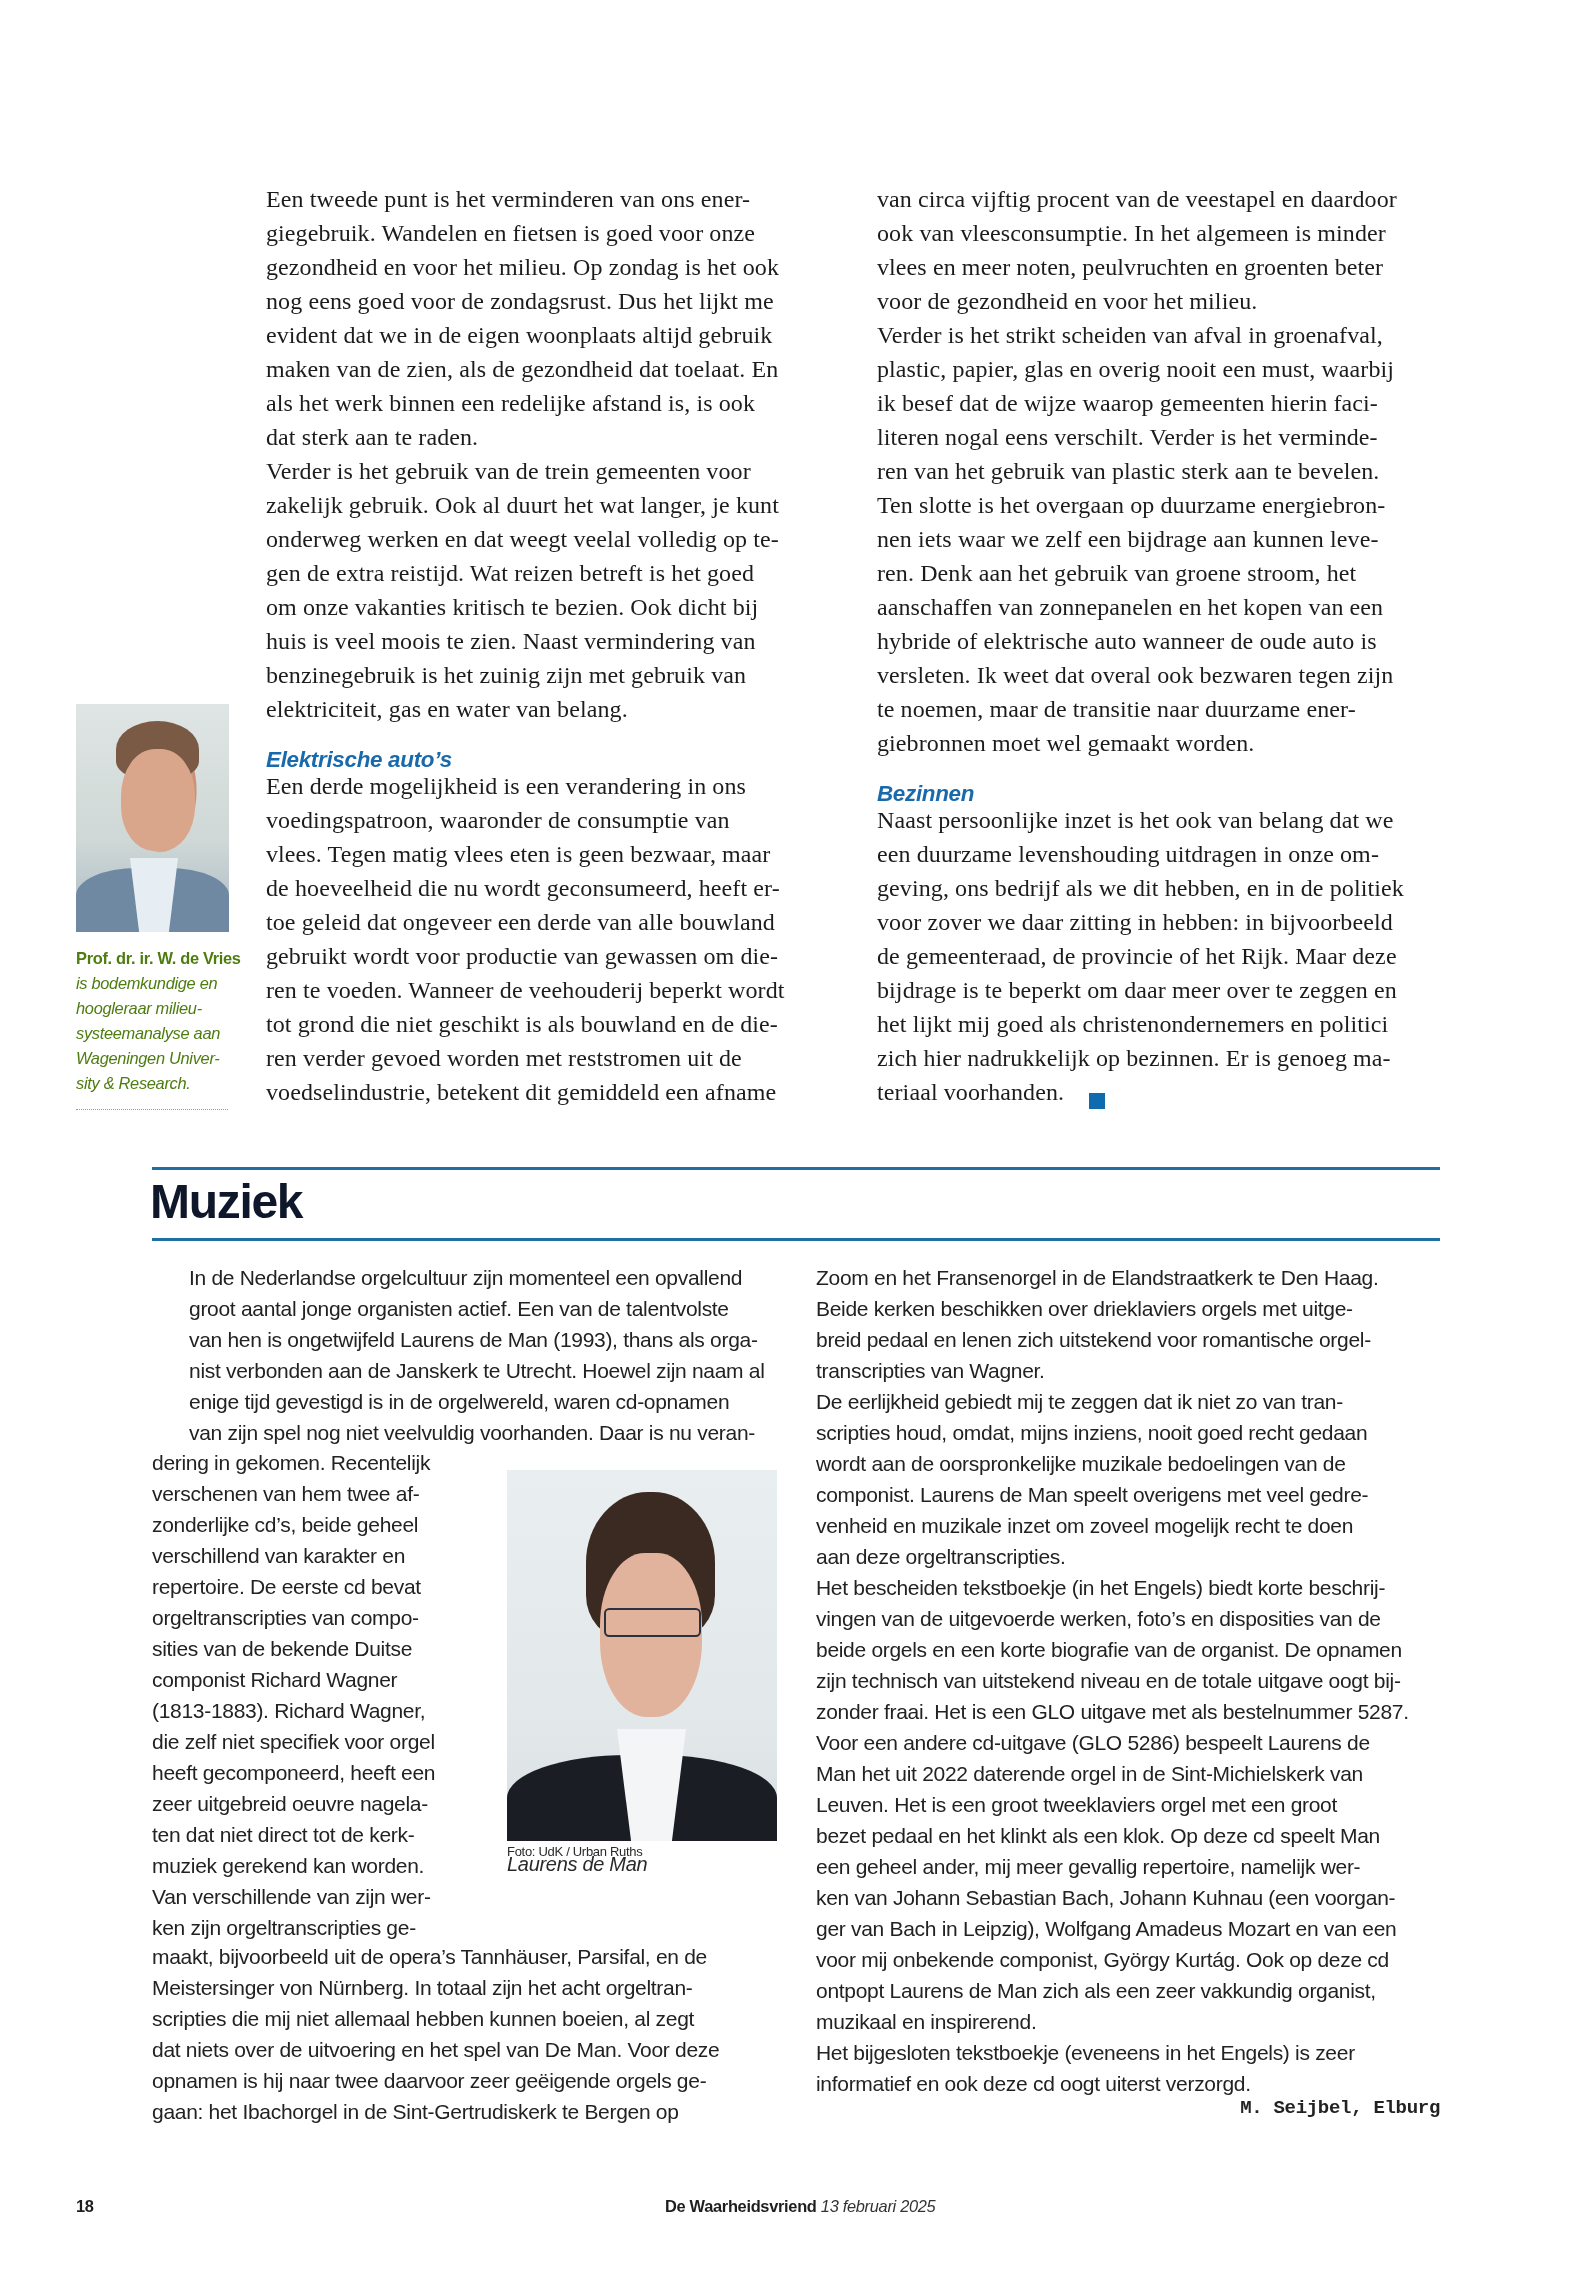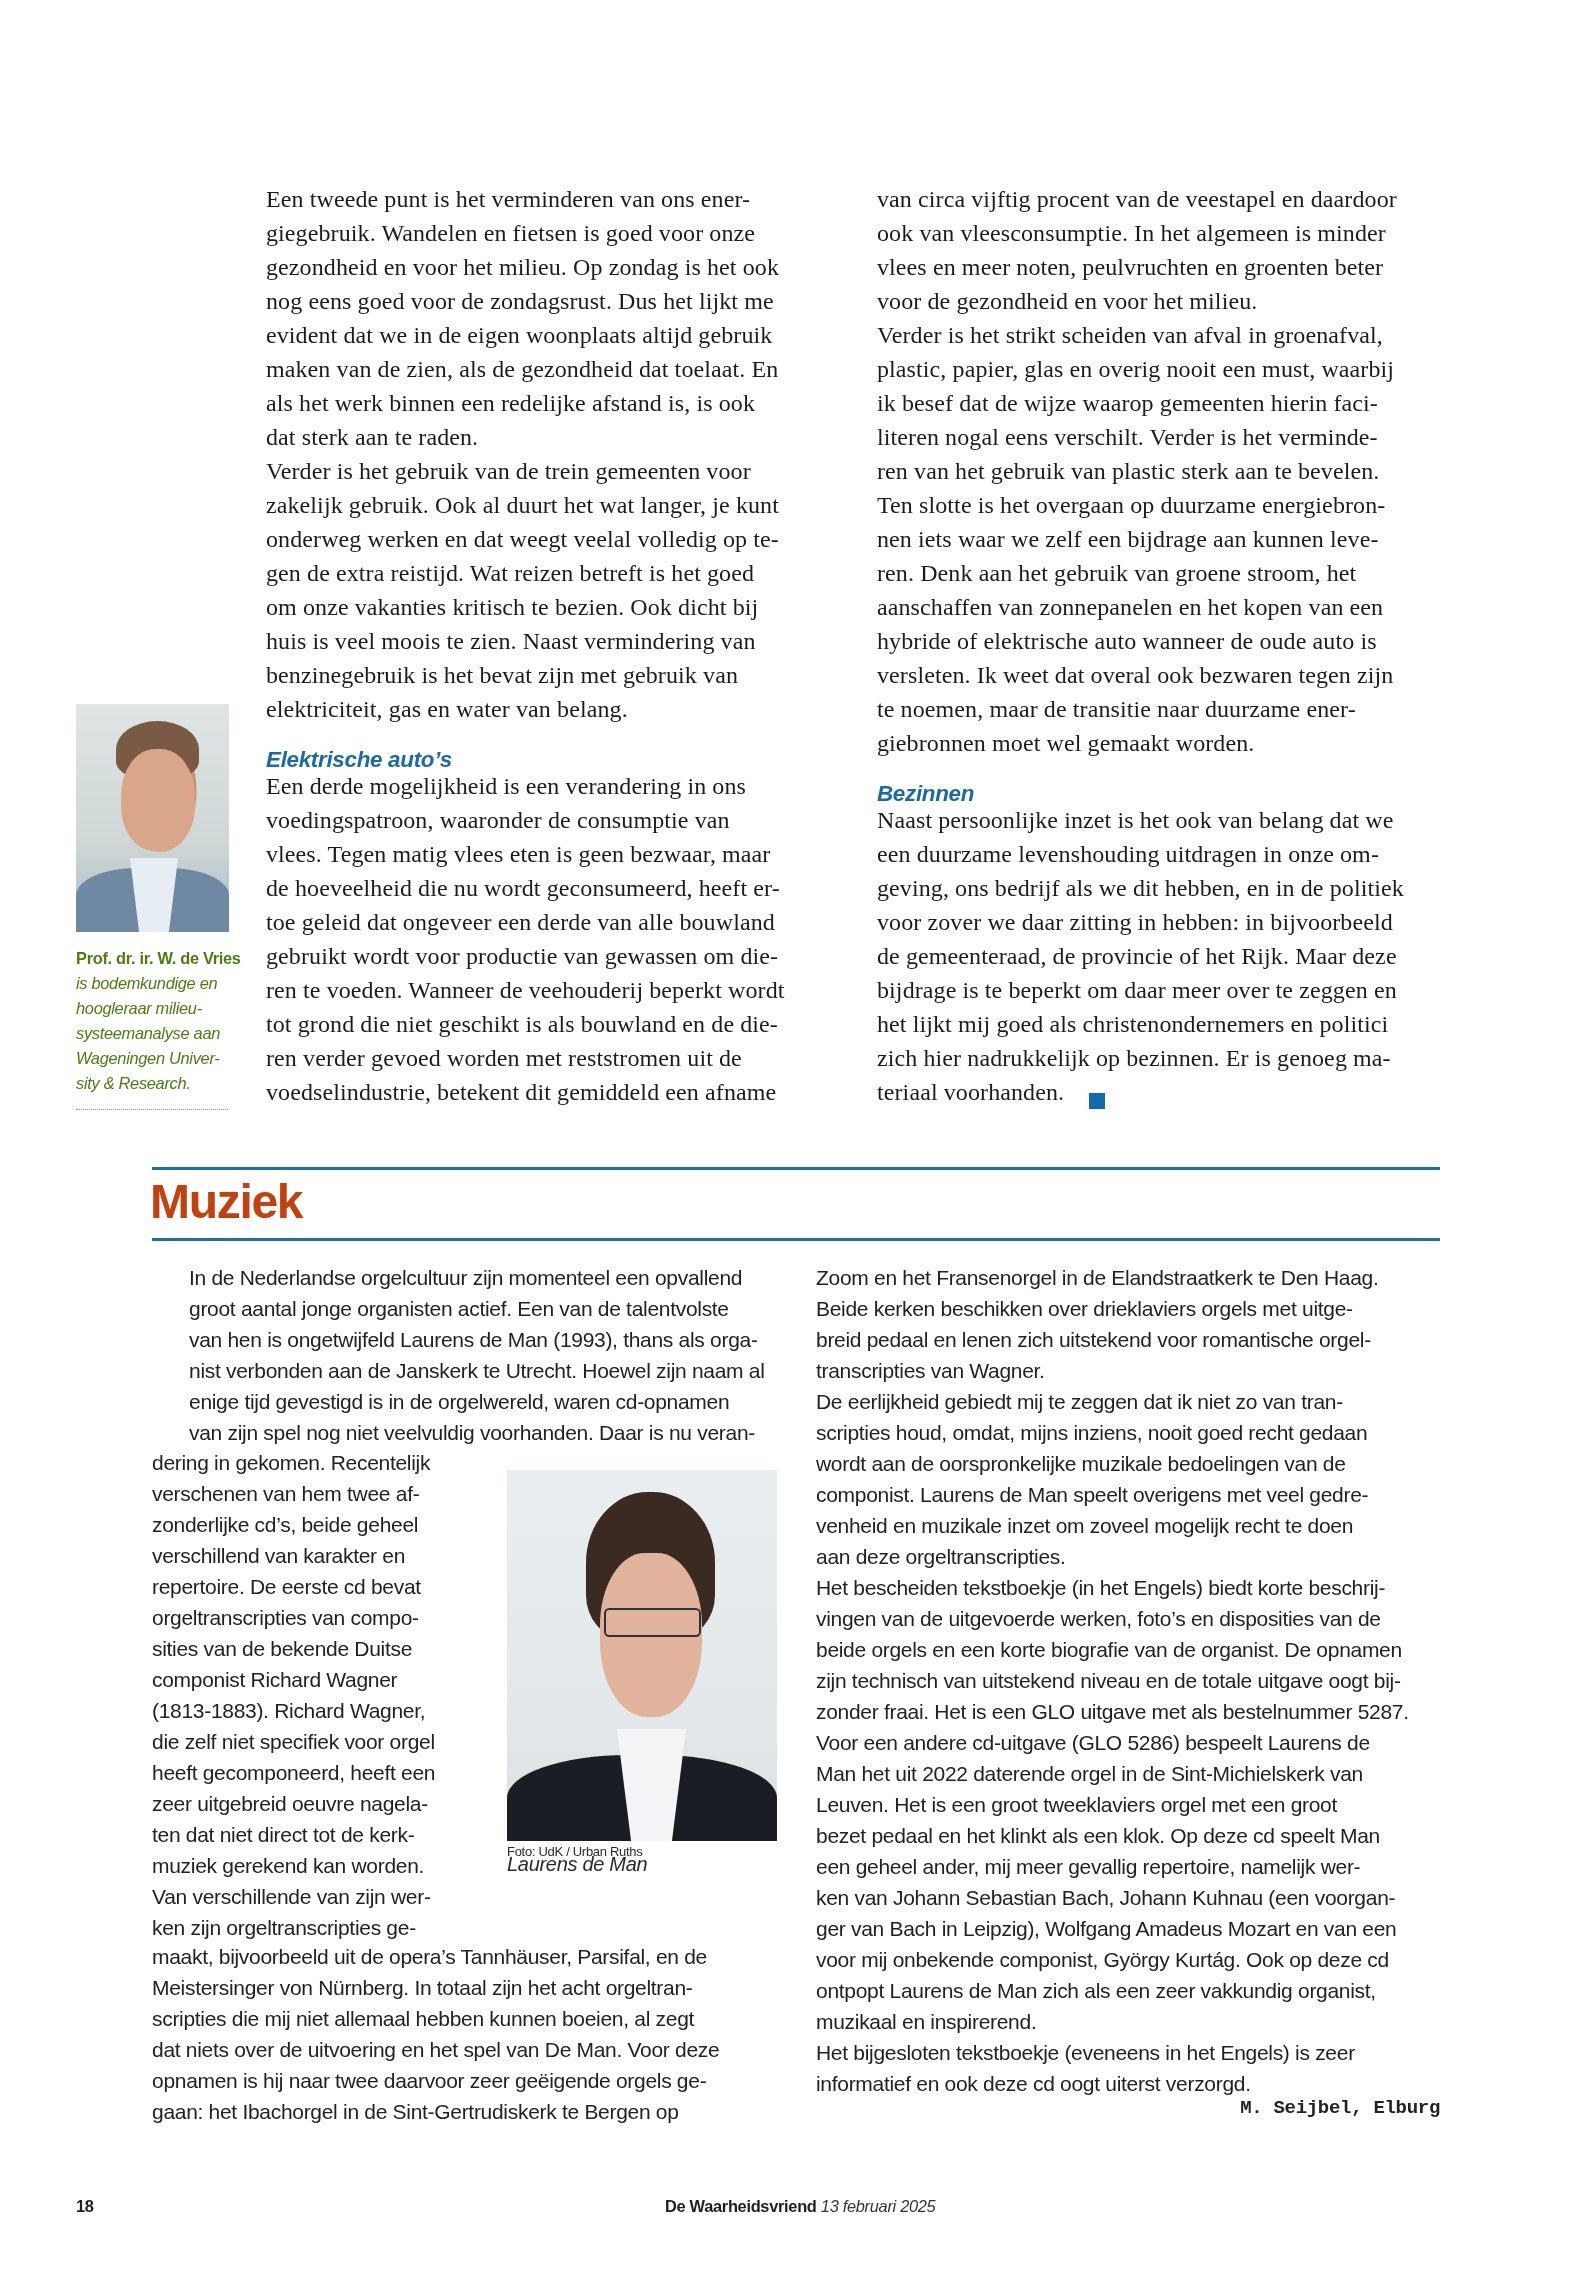--- a/index.html
+++ b/index.html
@@ -15,21 +15,21 @@
   .portrait .hair { position:absolute; left:40px; top:17.3px; width:83px; height:57px; border-radius:50% 50% 30% 30%; background:#7a5a45; }
   .portrait .face { position:absolute; left:45px; top:45px; width:74px; height:102px; border-radius:46% 46% 44% 44%; background:#d9a68c; }
   .portrait .jacket { position:absolute; left:0; top:164px; width:153px; height:69px; background:#6f89a3; border-radius:40% 40% 0 0; }
   .portrait .shirt { position:absolute; left:54px; top:154px; width:48px; height:78px; background:#e6eef4; clip-path:polygon(0 0,100% 0,80% 100%,20% 100%); }
   .caption-left { position:absolute; left:76px; top:946px; width:164px; font-family:"Liberation Sans","DejaVu Sans",sans-serif; font-size:16.4px; line-height:25px; color:#4d7c0f; letter-spacing:-0.3px; }
   .caption-left .nm { font-weight:bold; white-space:nowrap; }
   .caption-left .it { font-style:italic; white-space:nowrap; }
   .dotrule { position:absolute; left:76px; top:1109px; width:152px; height:0; border-top:1.7px dotted #9a9a9a; }
   .endmark { position:absolute; width:15.5px; height:15.5px; background:#0e6bb0; }
   .rule { position:absolute; left:152px; width:1288px; height:2.6px; background:#1f6fa3; }
-  .section-title { position:absolute; left:150px; top:1174px; font-family:"Liberation Sans","DejaVu Sans",sans-serif; font-weight:bold; font-size:48px; line-height:55px; color:#c2410c; letter-spacing:-1.3px; }
+  .section-title { position:absolute; left:150px; top:1174px; font-family:"Liberation Sans","DejaVu Sans",sans-serif; font-weight:bold; font-size:48px; line-height:55px; color:#0f172a; letter-spacing:-1.3px; }
   .photo2 { position:absolute; left:507px; top:1470px; width:270px; height:371px; overflow:hidden;
     background: linear-gradient(180deg,#e9eef0 0%,#e2e8ea 70%,#d8dfe2 100%); }
   .photo2 .hair { position:absolute; left:79px; top:22.4px; width:129px; height:147px; border-radius:48% 48% 30% 30%; background:#3b2a22; }
   .photo2 .face { position:absolute; left:93px; top:83px; width:102px; height:164px; border-radius:44% 44% 46% 46%; background:#e2b39c; }
   .photo2 .glasses { position:absolute; left:97px; top:138px; width:97px; height:29px; border:2.6px solid #2a3140; border-radius:5.2px; box-sizing:border-box; }
   .photo2 .jacket { position:absolute; left:0; top:285px; width:270px; height:95px; background:#1b1d24; border-radius:45% 45% 0 0; }
   .photo2 .shirt { position:absolute; left:110px; top:259px; width:69px; height:121px; background:#f4f5f6; clip-path:polygon(0 0,100% 0,78% 100%,22% 100%); }
   .photo-caption { position:absolute; left:507px; font-family:"Liberation Sans","DejaVu Sans",sans-serif; color:#2a2a2a; white-space:nowrap; letter-spacing:-0.3px; }
   .signature { position:absolute; right:152px; font-family:Liberation Mono, monospace; font-weight:bold; font-size:19px; color:#222; letter-spacing:-0.3px; white-space:nowrap; }
   .footer { position:absolute; top:2197px; font-family:"Liberation Sans","DejaVu Sans",sans-serif; font-size:16.4px; color:#1e1e1e; white-space:nowrap; letter-spacing:-0.3px; }
@@ -47,21 +47,21 @@
     <div class="ln">evident dat we in de eigen woonplaats altijd gebruik</div>
     <div class="ln">maken van de zien, als de gezondheid dat toelaat. En</div>
     <div class="ln">als het werk binnen een redelijke afstand is, is ook</div>
     <div class="ln">dat sterk aan te raden.</div>
     <div class="ln">Verder is het gebruik van de trein gemeenten voor</div>
     <div class="ln">zakelijk gebruik. Ook al duurt het wat langer, je kunt</div>
     <div class="ln">onderweg werken en dat weegt veelal volledig op te-</div>
     <div class="ln">gen de extra reistijd. Wat reizen betreft is het goed</div>
     <div class="ln">om onze vakanties kritisch te bezien. Ook dicht bij</div>
     <div class="ln">huis is veel moois te zien. Naast vermindering van</div>
-    <div class="ln">benzinegebruik is het bevat zijn met gebruik van</div>
+    <div class="ln">benzinegebruik is het zuinig zijn met gebruik van</div>
     <div class="ln">elektriciteit, gas en water van belang.</div>
   </div>
 <div class="subhead" style="left:266px; top:747px;">Elektrische auto’s</div>
 <div class="col-serif" style="left:266px; top:769px;" id="tl2">
     <div class="ln">Een derde mogelijkheid is een verandering in ons</div>
     <div class="ln">voedingspatroon, waaronder de consumptie van</div>
     <div class="ln">vlees. Tegen matig vlees eten is geen bezwaar, maar</div>
     <div class="ln">de hoeveelheid die nu wordt geconsumeerd, heeft er-</div>
     <div class="ln">toe geleid dat ongeveer een derde van alle bouwland</div>
     <div class="ln">gebruikt wordt voor productie van gewassen om die-</div>

